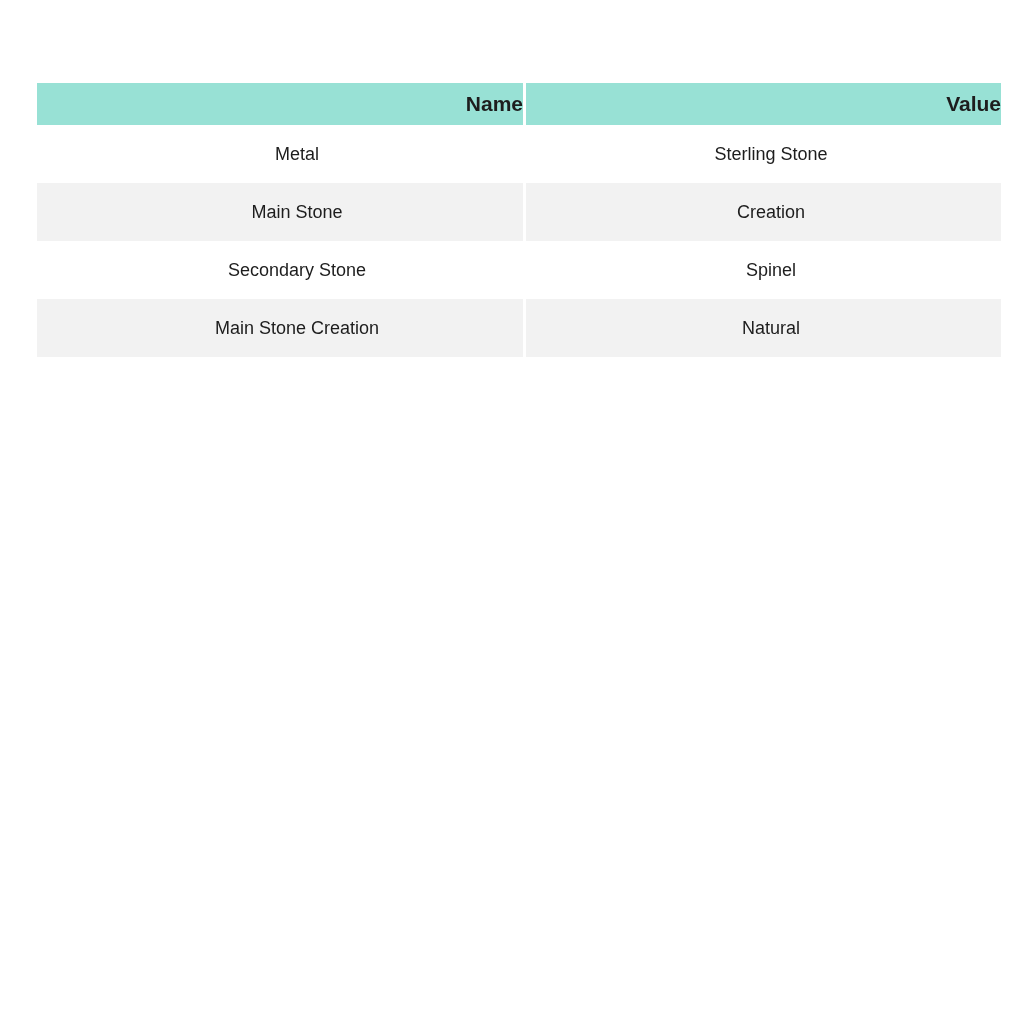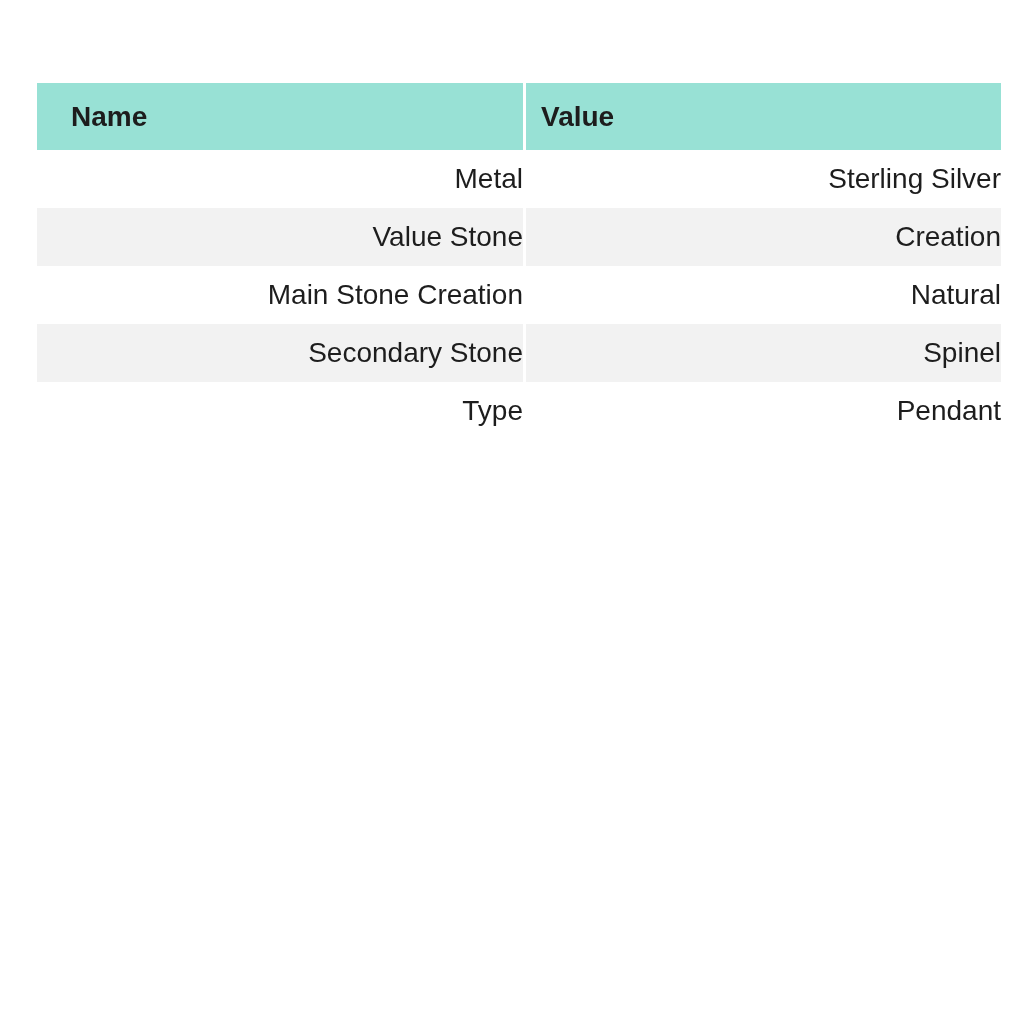--- a/index.html
+++ b/index.html
@@ -22,33 +22,33 @@
     top: 83px;
     width: 964px;
     border-collapse: separate;
     border-spacing: 0;
     table-layout: fixed;
   }
   .spec-table col.col-name  { width: 489px; }
   .spec-table col.col-value { width: 475px; }
   .spec-table th {
     background: var(--header-bg);
-    height: 67px;
-    font-size: 28px;
+    height: 42px;
+    font-size: 21px;
     font-weight: 600;
     color: var(--text-color);
-    text-align: left;
+    text-align: right;
     vertical-align: middle;
   }
   .spec-table td {
     height: 58px;
-    font-size: 28px;
+    font-size: 18px;
     font-weight: 400;
     color: var(--text-color);
-    text-align: right;
+    text-align: center;
     vertical-align: middle;
     background: var(--row-bg);
   }
   .spec-table tbody tr:nth-child(even) td {
     background: var(--row-alt-bg);
   }
   .spec-table th:first-child,
   .spec-table td:first-child {
     border-right: 3px solid #ffffff;
     padding-left: 34px;
@@ -68,32 +68,28 @@
   </colgroup>
   <thead>
     <tr>
       <th>Name</th>
       <th>Value</th>
     </tr>
   </thead>
   <tbody>
     <tr>
       <td>Metal</td>
-      <td>Sterling Silver</td>
+      <td>Sterling Stone</td>
     </tr>
     <tr>
-      <td>Value Stone</td>
+      <td>Main Stone</td>
       <td>Creation</td>
-    </tr>
-    <tr>
-      <td>Main Stone Creation</td>
-      <td>Natural</td>
     </tr>
     <tr>
       <td>Secondary Stone</td>
       <td>Spinel</td>
     </tr>
     <tr>
-      <td>Type</td>
-      <td>Pendant</td>
+      <td>Main Stone Creation</td>
+      <td>Natural</td>
     </tr>
   </tbody>
 </table>
 
 </body></html>

